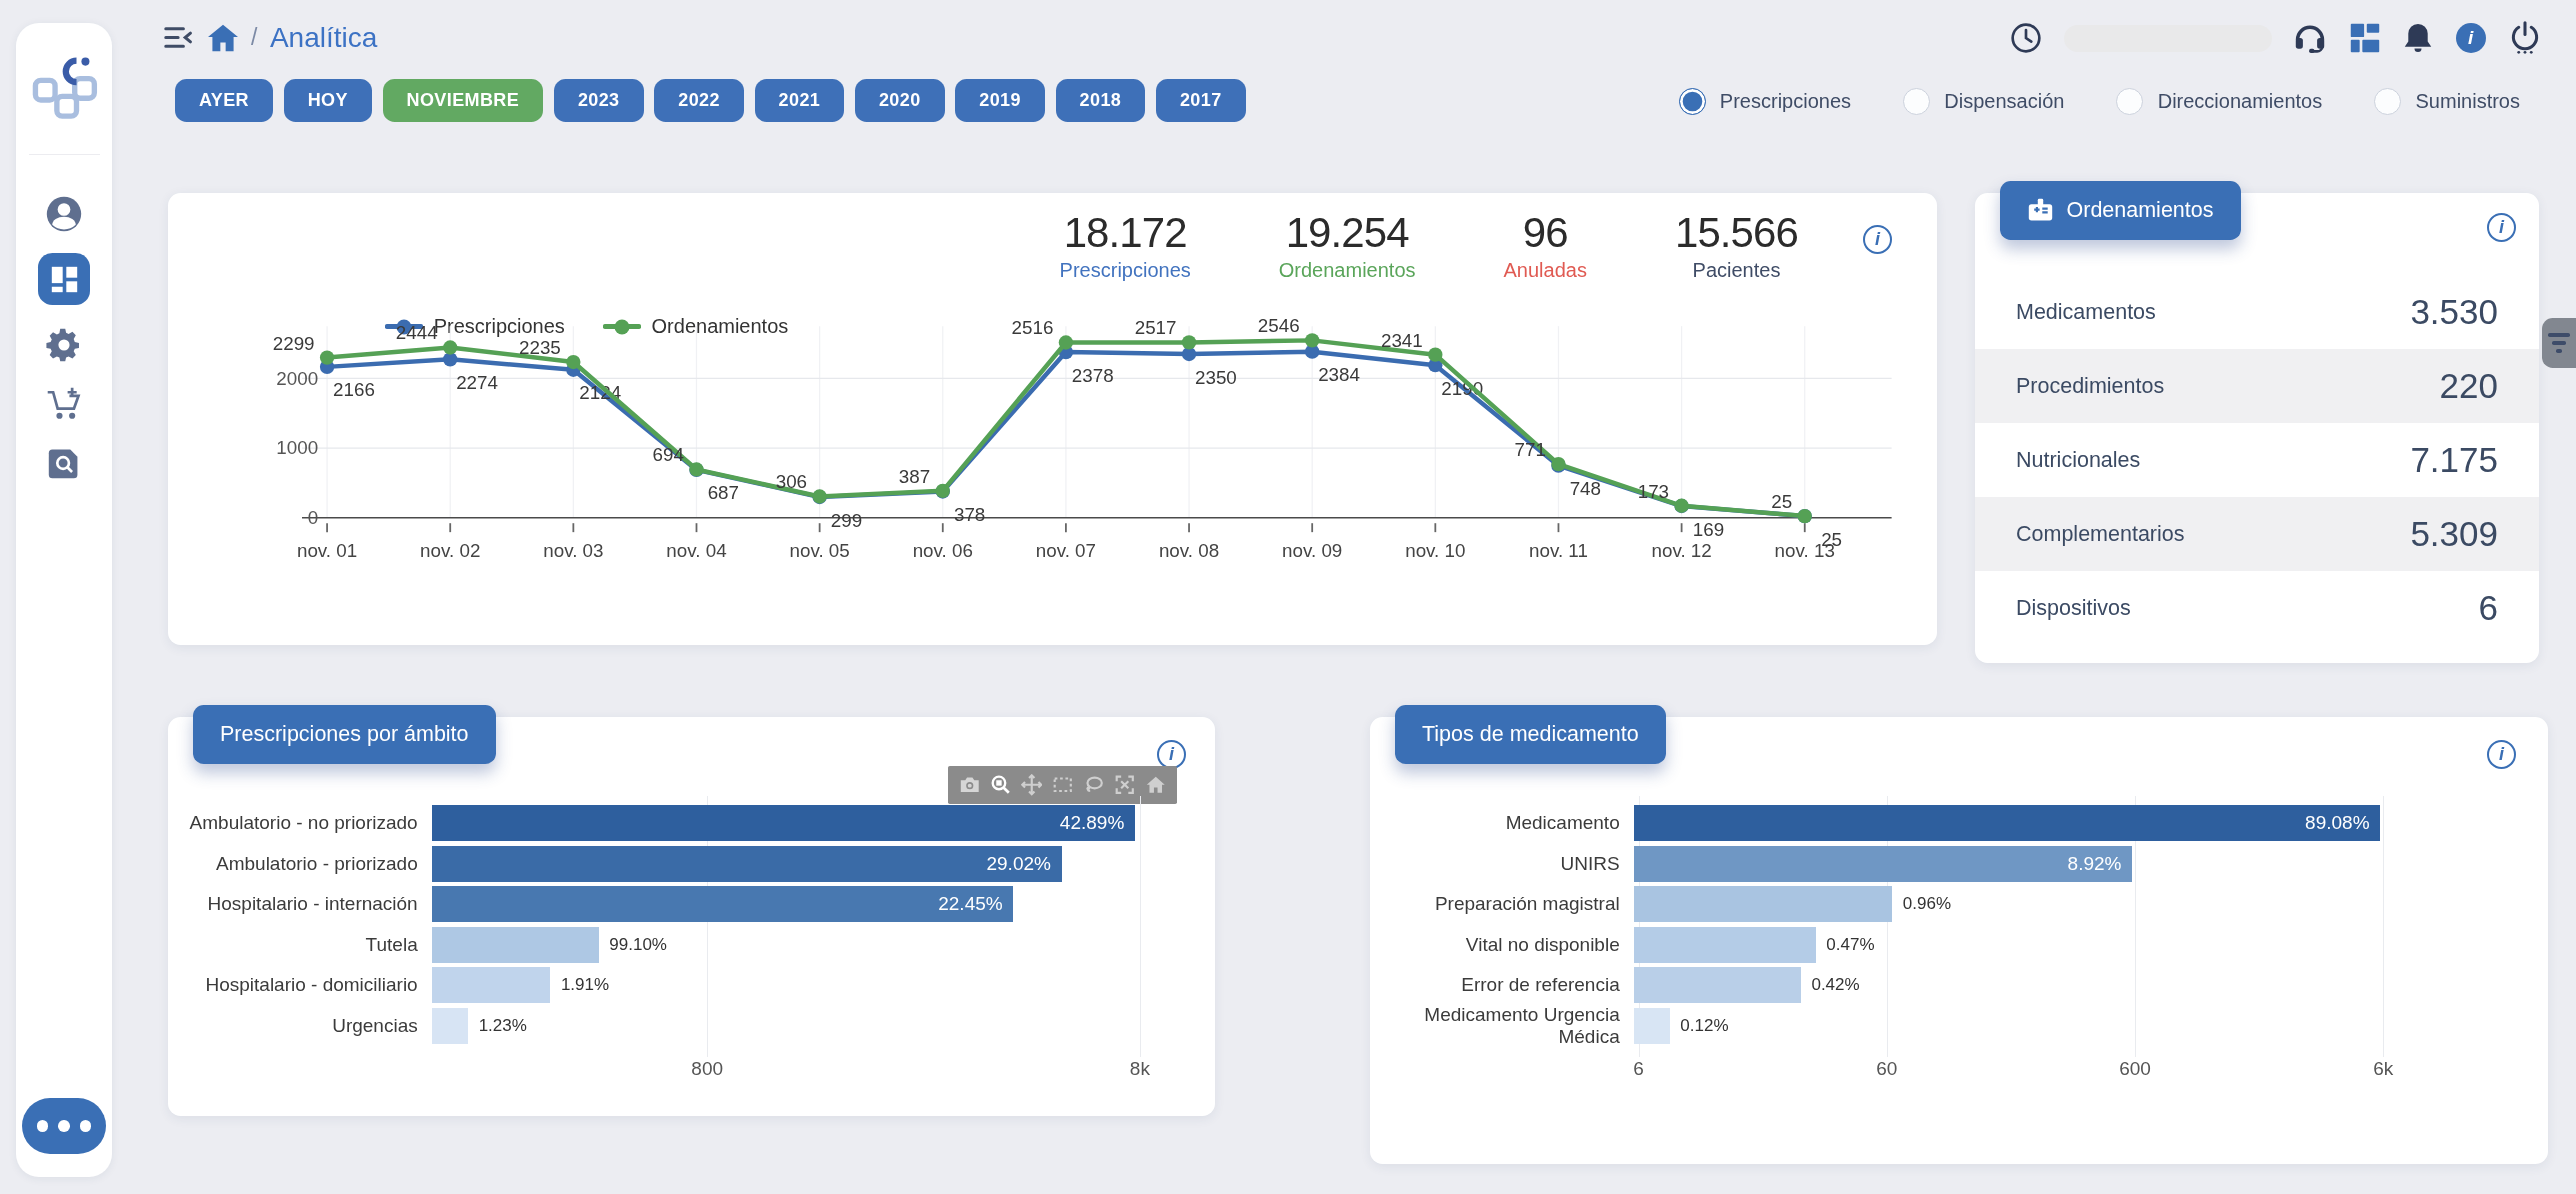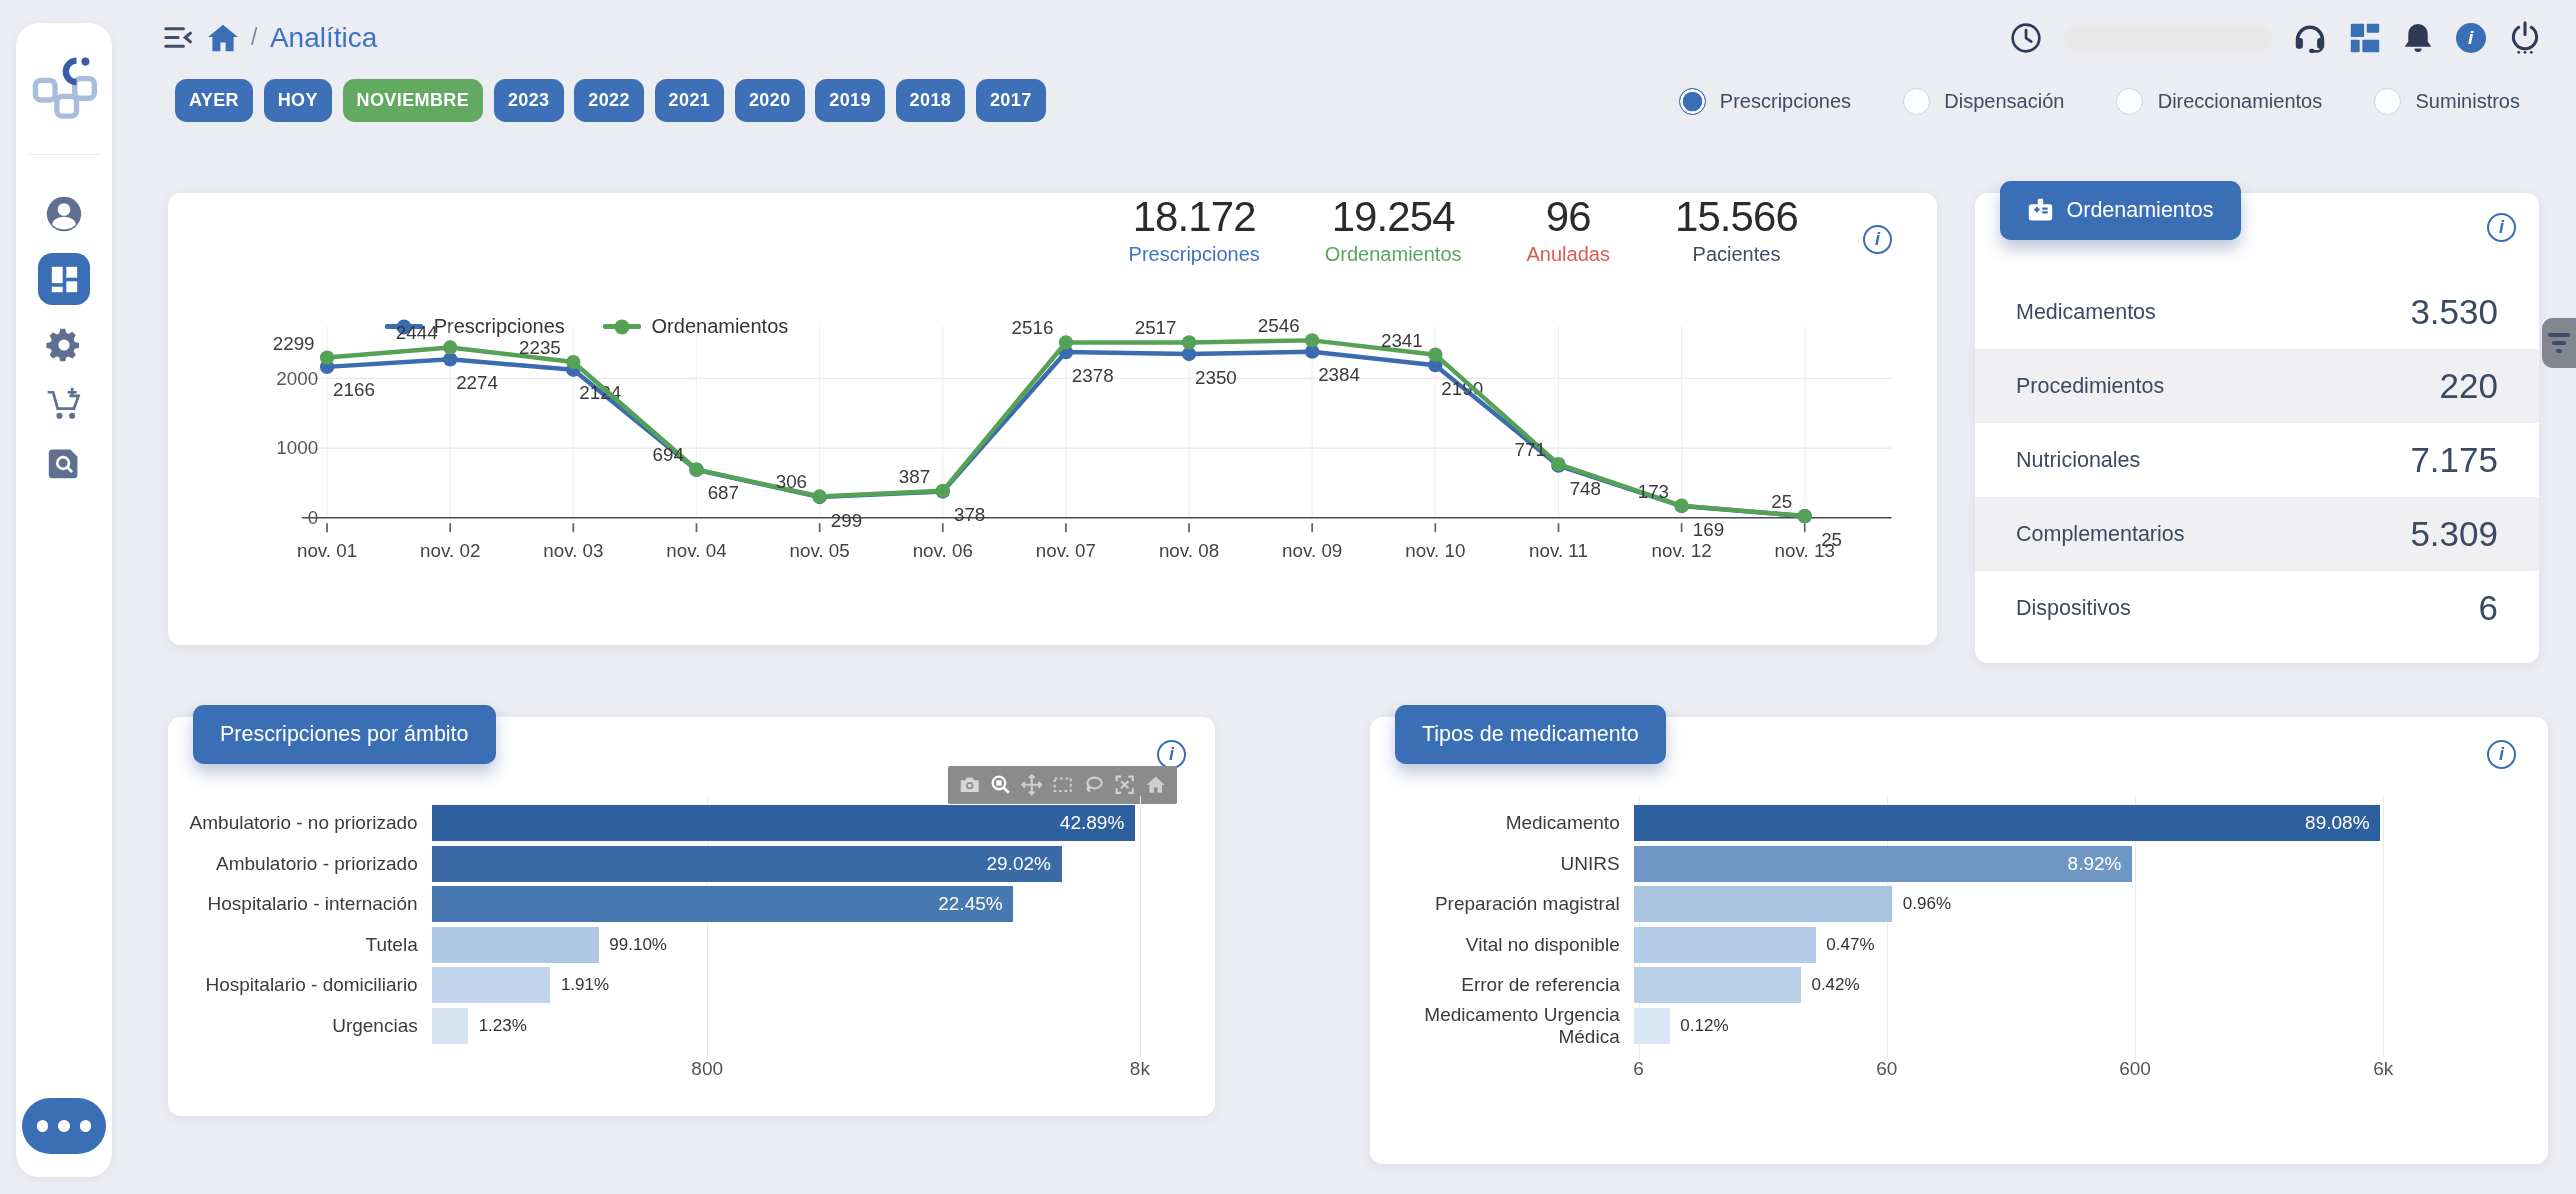--- a/index.html
+++ b/index.html
@@ -18,39 +18,39 @@
   
   .crumb { position:absolute; left:164px; top:21.5px; display:flex; align-items:center; gap:12.5px; }
   .crumb-sep { color:#7c8aa5; font-size:23px; }
   .crumb-title { color:#3c72c4; font-size:28px; }
   .top-right { position:absolute; right:34px; top:20px; display:flex; align-items:center; gap:22.4px; }
   .tr-input { width:208px; height:27px; border:none; border-radius:13.4px; background:#e9e9ea; outline:none; padding:0 12.5px; font-size:16px; color:#555; }
   .info-filled { width:30px; height:30px; border-radius:50%; background:#3a6fb5; color:#fff; font-size:19px; font-weight:bold; font-style:italic; display:flex; align-items:center; justify-content:center; }
 
   
   .filter-row { position:absolute; left:175px; top:79px; display:flex; gap:10.7px; }
-  .fbtn { height:43px; padding:0 14px; border:none; border-radius:11.6px; background:#3e70b8; color:#fff; font-family:inherit; font-size:18px; font-weight:600; letter-spacing:0.4px; cursor:pointer; }
+  .fbtn { height:43px; padding:0 24px; border:none; border-radius:11.6px; background:#3e70b8; color:#fff; font-family:inherit; font-size:18px; font-weight:600; letter-spacing:0.4px; cursor:pointer; }
   .fbtn.green { background:#62a962; }
   .metric-row { position:absolute; right:56px; top:88px; display:flex; gap:52px; align-items:center; }
   .metric-option { display:flex; align-items:center; gap:14.3px; cursor:pointer; }
   .radio { width:27px; height:27px; border-radius:50%; border:1.8px solid #ccd2dd; background:#fcfdfe; }
   .radio.sel { border-color:#3a6fb5; background:#3a6fb5; box-shadow:inset 0 0 0 2.7px #fff; }
   .metric-label { font-size:20px; color:#3f4c66; }
 
   
   .card { position:absolute; background:#fff; border-radius:12.5px; box-shadow:0 2.7px 10.7px rgba(40,60,100,.08); }
   #card-tiempo { left:168px; top:193px; width:1769px; height:452px; }
   #card-orden  { left:1975px; top:193px; width:564px; height:470px; }
   #card-ambito { left:168px; top:717px; width:1047px; height:399px; }
   #card-tipos  { left:1370px; top:717px; width:1178px; height:447px; }
   .pill-title { position:absolute; top:-11.6px; left:25px; background:#3a6fb5; color:#fff; font-size:21.5px; padding:0 27px; height:59px; display:flex; align-items:center; gap:12.5px; border-radius:10.7px; box-shadow:0 9px 16px rgba(40,70,140,.30); cursor:pointer; white-space:nowrap; }
   .info-ic { position:absolute; width:29px; height:29px; border:2.7px solid #3a6fb5; border-radius:50%; color:#3a6fb5; font-size:18px; font-weight:bold; font-style:italic; display:flex; align-items:center; justify-content:center; cursor:pointer; }
 
   
-  .stats-row { position:absolute; right:139px; top:0; display:flex; gap:65px; }
+  .stats-row { position:absolute; right:139px; top:16px; display:flex; gap:88px; }
   .stat { text-align:center; }
   .stat-value { font-size:42px; font-weight:400; color:#2b2b2b; letter-spacing:-0.9px; font-stretch:condensed; }
   .stat-label { font-size:20px; margin-top:1.8px; }
 
   
   .legend { position:absolute; left:217px; top:122px; display:flex; gap:38px; align-items:center; }
   .legend-item { display:flex; align-items:center; gap:10.7px; cursor:pointer; }
   .legend-line { width:38px; height:4.5px; border-radius:1.8px; position:relative; }
   .legend-line b { position:absolute; left:50%; top:50%; transform:translate(-50%,-50%); width:15px; height:15px; border-radius:50%; }
   .legend-text { font-size:20px; color:#333; }

